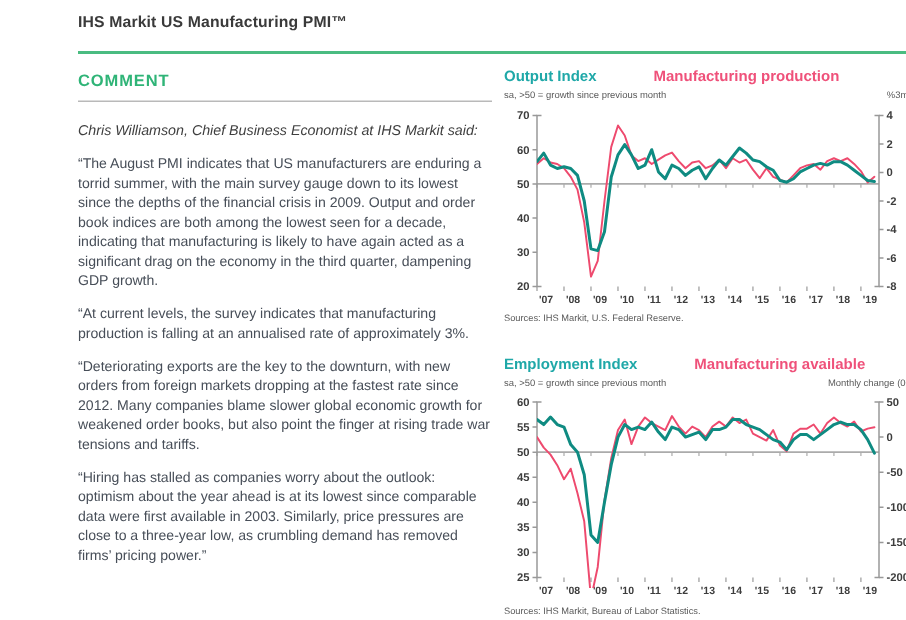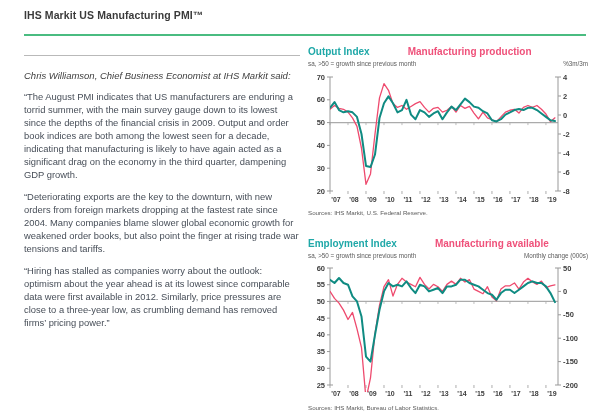--- a/index.html
+++ b/index.html
@@ -1,21 +1,21 @@
 <!DOCTYPE html>
 <html><head>
 <meta charset="utf-8">
 <style>
   html,body{margin:0;padding:0;}
   body{
     width:604px;height:413px;position:relative;background:#ffffff;
     font-family:"Liberation Sans","DejaVu Sans",sans-serif;
     -webkit-font-smoothing:antialiased;overflow:hidden;
   }
-  .page{position:absolute;inset:0;}
+  .page{position:absolute;inset:0;margin-left:28px;}
   .page-title{
     position:absolute;left:24px;top:9px;font-size:10.5px;font-weight:700;color:#3a3a3a;letter-spacing:.1px;
   }
   .green-rule{position:absolute;left:24px;top:34px;width:562px;height:2px;background:#4abc81;}
   .left-col{position:absolute;left:24px;top:48px;width:276px;}
   .comment-heading{font-size:11px;font-weight:700;color:#2fb477;letter-spacing:.6px;}
   .gray-rule{margin-top:7px;height:1px;background:#b9b9b9;}
   .intro{
     margin:13px 0 0 0;font-size:9.5px;color:#3e3e3e;line-height:1.4;text-align:justify;font-style:italic;
   }
@@ -35,25 +35,27 @@
 </style>
 </head>
 <body>
 
 <div class="page">
 
   <div class="page-title">IHS Markit US Manufacturing PMI™</div>
   <div class="green-rule"></div>
 
   <div class="left-col">
+    <div class="comment-heading">COMMENT</div>
     <div class="gray-rule"></div>
     <p class="intro">Chris Williamson, Chief Business Economist at IHS Markit said:</p>
     <p class="quote">“The August PMI indicates that US manufacturers are enduring a torrid summer, with the main survey gauge down to its lowest since the depths of the financial crisis in 2009. Output and order book indices are both among the lowest seen for a decade, indicating that manufacturing is likely to have again acted as a significant drag on the economy in the third quarter, dampening GDP growth.</p>
-    <p class="quote">“Deteriorating exports are the key to the downturn, with new orders from foreign markets dropping at the fastest rate since 2004. Many companies blame slower global economic growth for weakened order books, but also point the finger at rising trade war tensions and tariffs.</p>
-    <p class="quote">“Hiring has stalled as companies worry about the outlook: optimism about the year ahead is at its lowest since comparable data were first available in 2012. Similarly, price pressures are close to a three-year low, as crumbling demand has removed firms’ pricing power.”</p>
+    <p class="quote">“At current levels, the survey indicates that manufacturing production is falling at an annualised rate of approximately 3%.</p>
+    <p class="quote">“Deteriorating exports are the key to the downturn, with new orders from foreign markets dropping at the fastest rate since 2012. Many companies blame slower global economic growth for weakened order books, but also point the finger at rising trade war tensions and tariffs.</p>
+    <p class="quote">“Hiring has stalled as companies worry about the outlook: optimism about the year ahead is at its lowest since comparable data were first available in 2003. Similarly, price pressures are close to a three-year low, as crumbling demand has removed firms’ pricing power.”</p>
   </div>
 
   <div class="chart-block first">
     <div class="chart-head">
       <span class="chart-title-left">Output Index</span>
       <span class="chart-title-right">Manufacturing production</span>
     </div>
     <div class="chart-sub">
       <span>sa, &gt;50 = growth since previous month</span>
       <span>%3m/3m</span>

